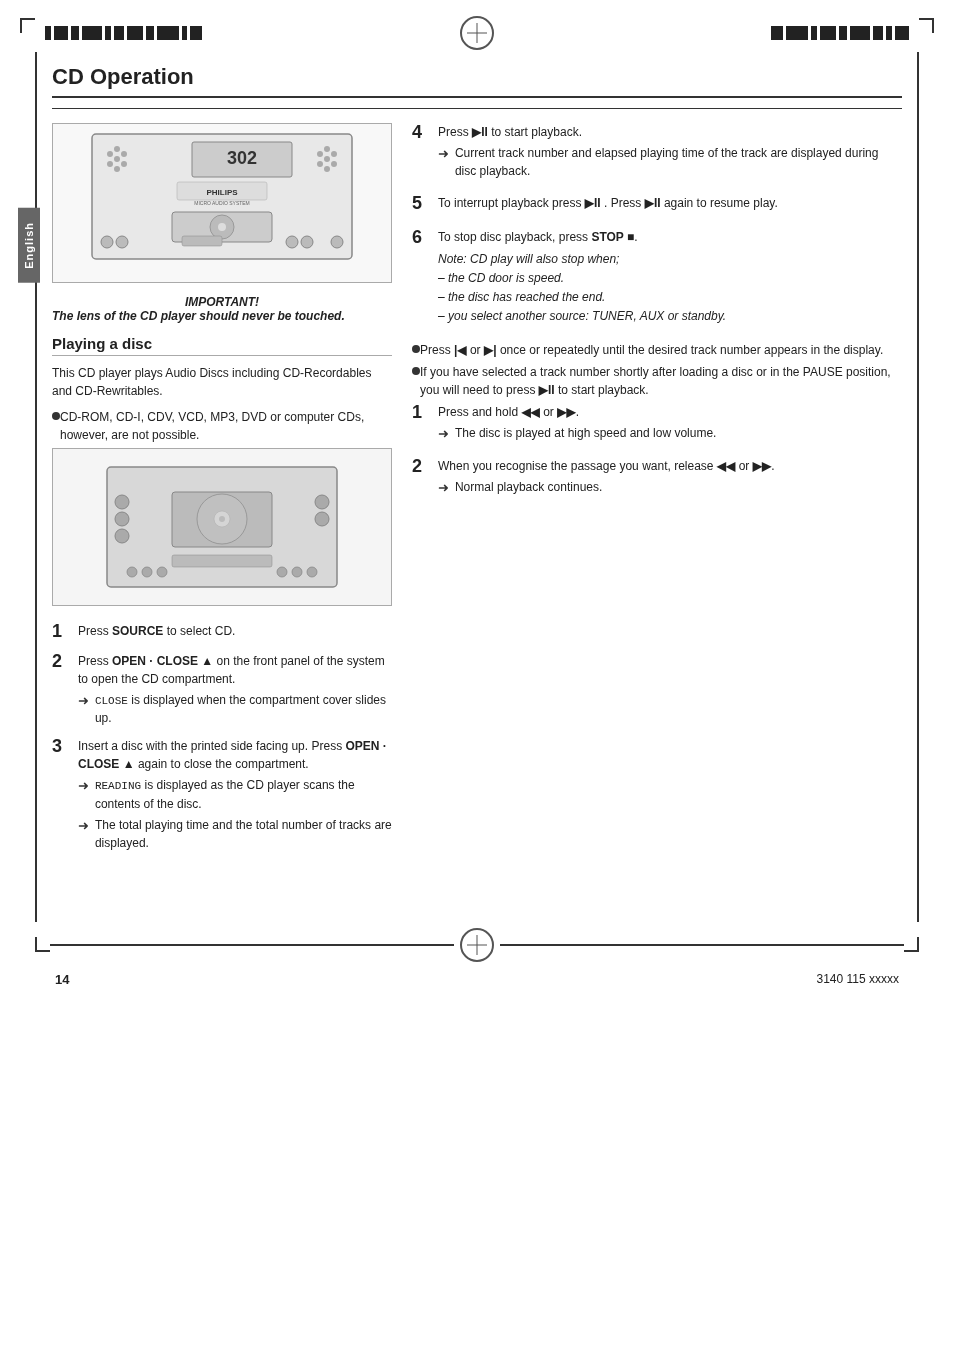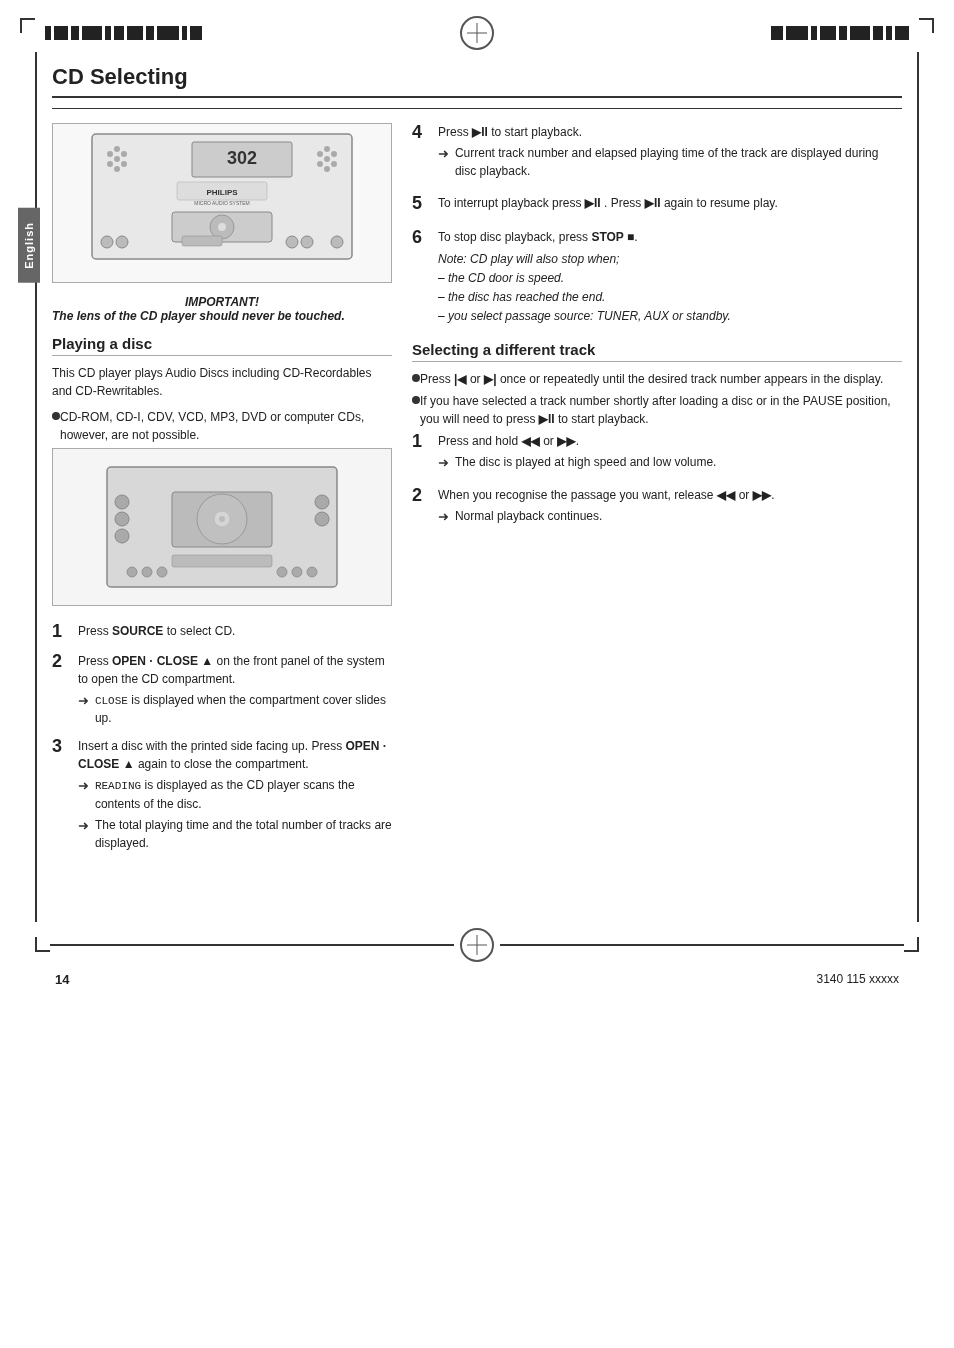--- a/index.html
+++ b/index.html
@@ -222,21 +222,21 @@
 
     <div style="width:15px; height:15px; border-top:2px solid #333; border-right:2px solid #333; flex-shrink:0; margin-top:10px;"></div>
   </div>
 
   <div style="display:flex; padding: 0 35px;">
 
     <div style="width:2px; background:#333; margin-top:-2px;"></div>
 
     <div style="flex:1; padding: 10px 15px 60px 15px;">
 
-      <h1 class="page-title">CD Selecting</h1>
+      <h1 class="page-title">CD Operation</h1>
       <hr class="title-rule">
 
       <div class="two-col">
 
         <div class="left-col">
 
           <div class="device-image-box">
             <svg viewBox="0 0 280 145" class="device-svg">
 
               <rect x="10" y="10" width="260" height="125" rx="4" ry="4" fill="#e8e8e8" stroke="#888" stroke-width="1.5"></rect>
@@ -374,27 +374,26 @@
 
           <div class="step">
             <div class="step-num">6</div>
             <div class="step-content">
               To stop disc playback, press <strong>STOP ■</strong>.
               <div class="note-box">
                 <div class="note-italic">
                   <em>Note: CD play will also stop when;</em><br>
                   <em>– the CD door is speed.</em><br>
                   <em>– the disc has reached the end.</em><br>
-                  <em>– you select passage source: TUNER, AUX or standby.</em>
+                  <em>– you select another source: TUNER, AUX or standby.</em>
                 </div>
               </div>
             </div>
           </div>
 
-          <div class="section-heading">Selecting a different track</div>
 
           <div class="bullet-item">
             <div class="bullet-dot"></div>
             <span>Press <strong>|◀</strong> or <strong>▶|</strong> once or repeatedly until the desired track number appears in the display.</span>
           </div>
           <div class="bullet-item">
             <div class="bullet-dot"></div>
             <span>If you have selected a track number shortly after loading a disc or in the PAUSE position, you will need to press <strong>▶II</strong> to start playback.</span>
           </div>
 

